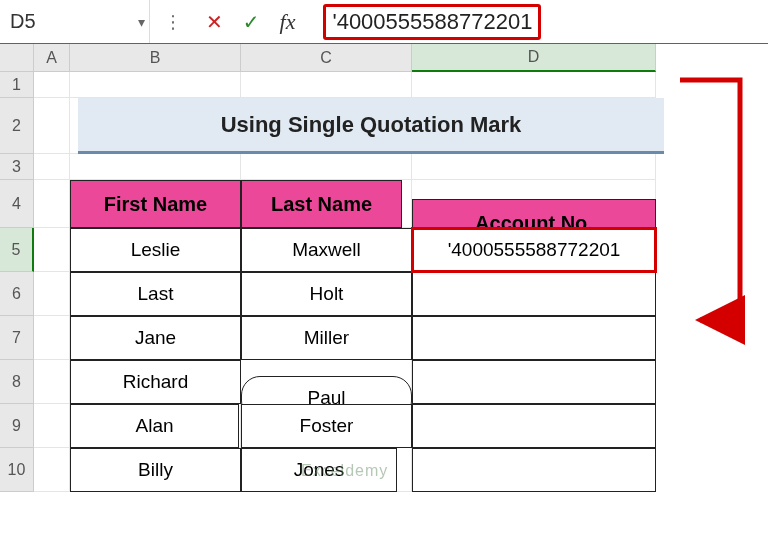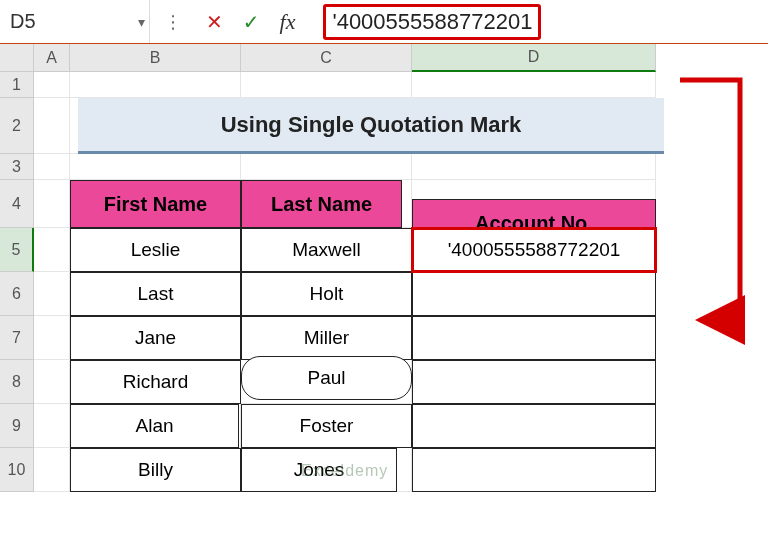--- a/index.html
+++ b/index.html
@@ -278,21 +278,21 @@
       <div class="tcell" style="left: 36px; top: 156px; width: 171px; height: 44px; text-align: right;">Leslie</div>
       <div class="tcell" style="left: 207px; top: 156px; width: 171px; height: 44px;">Maxwell</div>
       <div class="tcell" style="left: 378px; top: 156px; width: 244px; height: 44px;">'4000555588772201</div>
       <div class="tcell" style="left: 36px; top: 200px; width: 171px; height: 44px;">Last</div>
       <div class="tcell" style="left: 207px; top: 200px; width: 171px; height: 44px;">Holt</div>
       <div class="tcell" style="left: 378px; top: 200px; width: 244px; height: 44px;"></div>
       <div class="tcell" style="left: 36px; top: 244px; width: 171px; height: 44px;">Jane</div>
       <div class="tcell" style="left: 207px; top: 244px; width: 171px; height: 44px;">Miller</div>
       <div class="tcell" style="left: 378px; top: 244px; width: 244px; height: 44px;"></div>
       <div class="tcell" style="left: 36px; top: 288px; width: 171px; height: 44px;">Richard</div>
-      <div class="tcell" style="left: 207px; top: 284px; width: 171px; height: 44px; border-radius: 19px;">Paul</div>
+      <div class="tcell" style="left: 207px; top: 304px; width: 171px; height: 44px; border-radius: 19px;">Paul</div>
       <div class="tcell" style="left: 378px; top: 288px; width: 244px; height: 44px;"></div>
       <div class="tcell" style="left: 36px; top: 332px; width: 169px; height: 44px;">Alan</div>
       <div class="tcell" style="left: 207px; top: 332px; width: 171px; height: 44px;">Foster</div>
       <div class="tcell" style="left: 378px; top: 332px; width: 244px; height: 44px;"></div>
       <div class="tcell" style="left: 36px; top: 376px; width: 171px; height: 44px;">Billy</div>
       <div class="tcell" style="left: 207px; top: 376px; width: 156px; height: 44px;">Jones</div>
       <div class="tcell" style="left: 378px; top: 376px; width: 244px; height: 44px;"></div>
       <div class="active-outline" style="left: 377px; top: 155px; width: 246px; height: 46px;"></div>
       <div class="watermark" style="left: 267px; top: 390px;">Exceldemy</div>
     </div>

